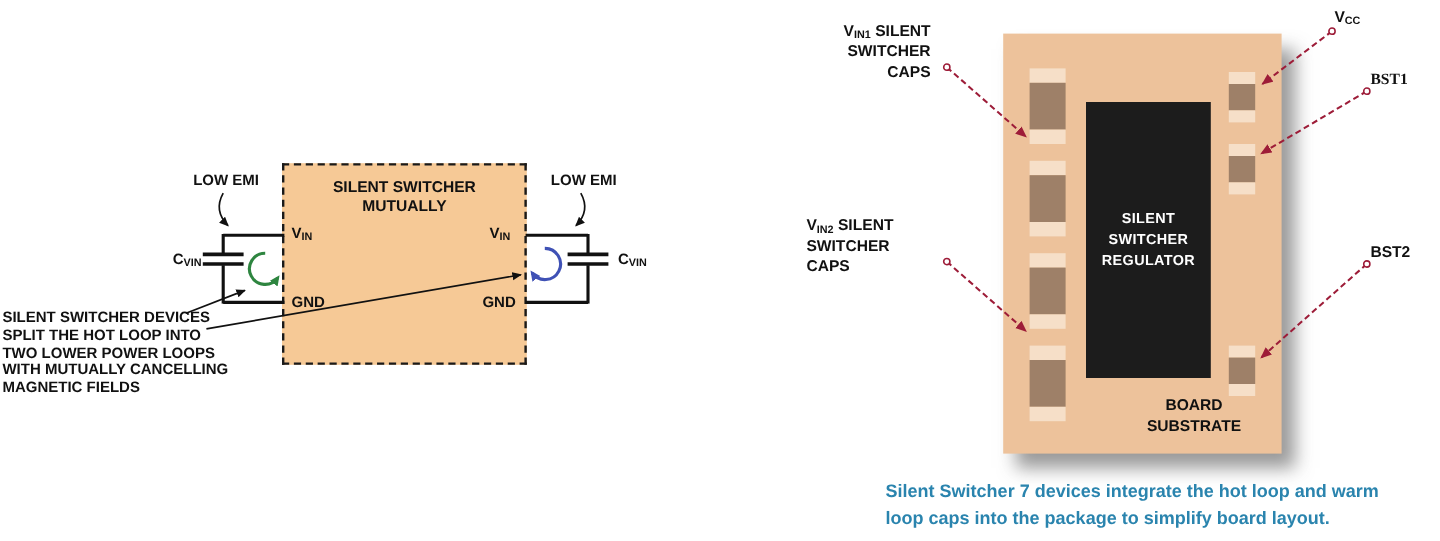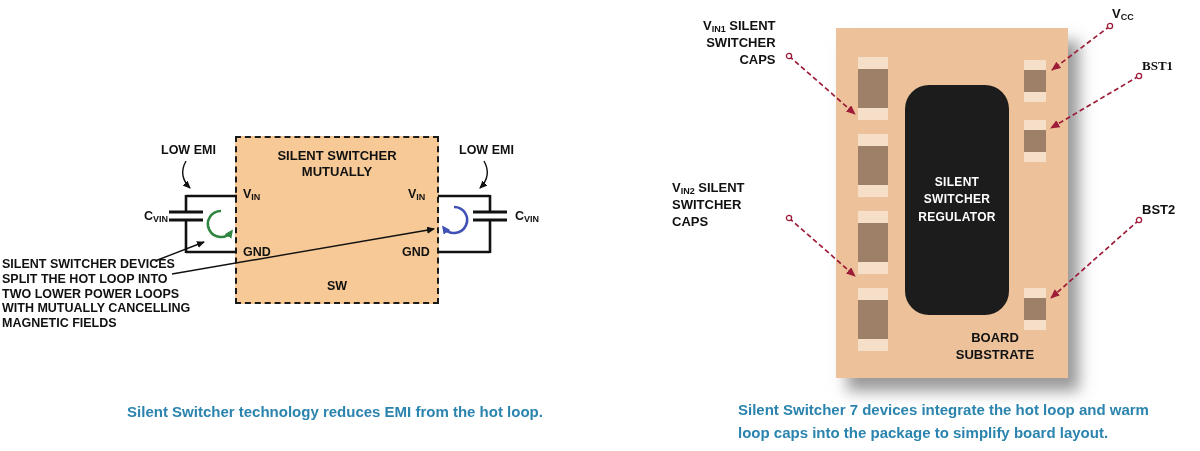--- a/index.html
+++ b/index.html
@@ -11,21 +11,21 @@
   *{margin:0;padding:0;box-sizing:border-box;}
   body{background:#fff;font-family:"Liberation Sans",sans-serif;}
   .canvas{position:relative;width:1200px;height:451px;background:#fff;overflow:hidden;}
   .overlay{position:absolute;left:0;top:0;z-index:2;pointer-events:none;}
   .lbl{position:absolute;font-size:12.5px;font-weight:bold;color:#111;line-height:1.2;z-index:3;}
   .pre{white-space:pre-line;}
   sub{font-size:9px;line-height:0;vertical-align:-2px;}
   .lbl-13{font-size:13px;line-height:1.32;}
   .reg-box{position:absolute;left:235px;top:136px;width:204px;height:168px;background:var(--tan);border:2px dashed #1a1a1a;z-index:1;}
   .board{position:absolute;left:836px;top:28px;width:232px;height:350px;background:var(--board);box-shadow:11px 13px 14px rgba(70,70,70,0.55);z-index:1;}
-  .ic{position:absolute;left:905px;top:85px;width:104px;height:230px;background:var(--ic);z-index:1;display:flex;align-items:center;justify-content:center;border-radius:24px;}
+  .ic{position:absolute;left:905px;top:85px;width:104px;height:230px;background:var(--ic);z-index:1;display:flex;align-items:center;justify-content:center;}
   .ic-text{color:#fff;font-size:12px;font-weight:bold;text-align:center;line-height:1.45;letter-spacing:.3px;}
   .cap{position:absolute;z-index:1;}
   .cap-pad{background:var(--cap-pad);}
   .cap-body{background:var(--cap-body);}
   .caption{position:absolute;font-size:15px;font-weight:bold;color:var(--caption-blue);line-height:1.5;z-index:3;}
   
   .wire line{stroke:var(--wire);stroke-width:2.6;}
   .plate line{stroke:var(--wire);stroke-width:3;}
   .thin{stroke:var(--wire);stroke-width:1.4;fill:none;}
   .loop-g{stroke:var(--loop-green);stroke-width:2.6;fill:none;}
@@ -138,37 +138,35 @@
       <line x1="789" y1="56" x2="855" y2="114" marker-start="url(#dotR)" marker-end="url(#arrR)"></line>
       <line x1="789" y1="218" x2="855" y2="276" marker-start="url(#dotR)" marker-end="url(#arrR)"></line>
     </g>
   </svg>
 
   <div class="lbl" style="left:161px;top:143px;">LOW EMI</div>
   <div class="lbl" style="left:459px;top:143px;">LOW EMI</div>
 
   <div class="lbl pre" style="left:237px;top:148px;width:200px;text-align:center;font-size:13px;">SILENT SWITCHER
 MUTUALLY</div>
-  <div class="lbl" style="left:237px;top:279px;width:200px;text-align:center;">SW</div>
 
   <div class="lbl" style="left:243px;top:187px;"><span>V</span><sub>IN</sub></div>
   <div class="lbl" style="left:408px;top:187px;"><span>V</span><sub>IN</sub></div>
   <div class="lbl" style="left:243px;top:245px;">GND</div>
   <div class="lbl" style="left:402px;top:245px;">GND</div>
 
   <div class="lbl" style="left:118px;top:209px;width:50px;text-align:right;"><span>C</span><sub>VIN</sub></div>
   <div class="lbl" style="left:515px;top:209px;"><span>C</span><sub>VIN</sub></div>
 
   <div class="lbl pre" style="left:2px;top:257px;line-height:1.18;">SILENT SWITCHER DEVICES
 SPLIT THE HOT LOOP INTO
 TWO LOWER POWER LOOPS
 WITH MUTUALLY CANCELLING
 MAGNETIC FIELDS</div>
 
-  <div class="caption" style="left:50px;top:401px;width:570px;text-align:center;">Silent Switcher technology reduces EMI from the hot loop.</div>
 
   <div class="lbl lbl-13 pre" style="left:703px;top:17px;text-align:right;"><span>V</span><sub>IN1</sub><span> SILENT
 SWITCHER
 CAPS</span></div>
   <div class="lbl lbl-13 pre" style="left:672px;top:179px;"><span>V</span><sub>IN2</sub><span> SILENT
 SWITCHER
 CAPS</span></div>
 
   <div class="lbl lbl-13" style="left:1112px;top:5px;"><span>V</span><sub>CC</sub></div>
   <div class="lbl lbl-13" style="left:1142px;top:57px;font-family:Liberation Serif, serif;">BST1</div>

